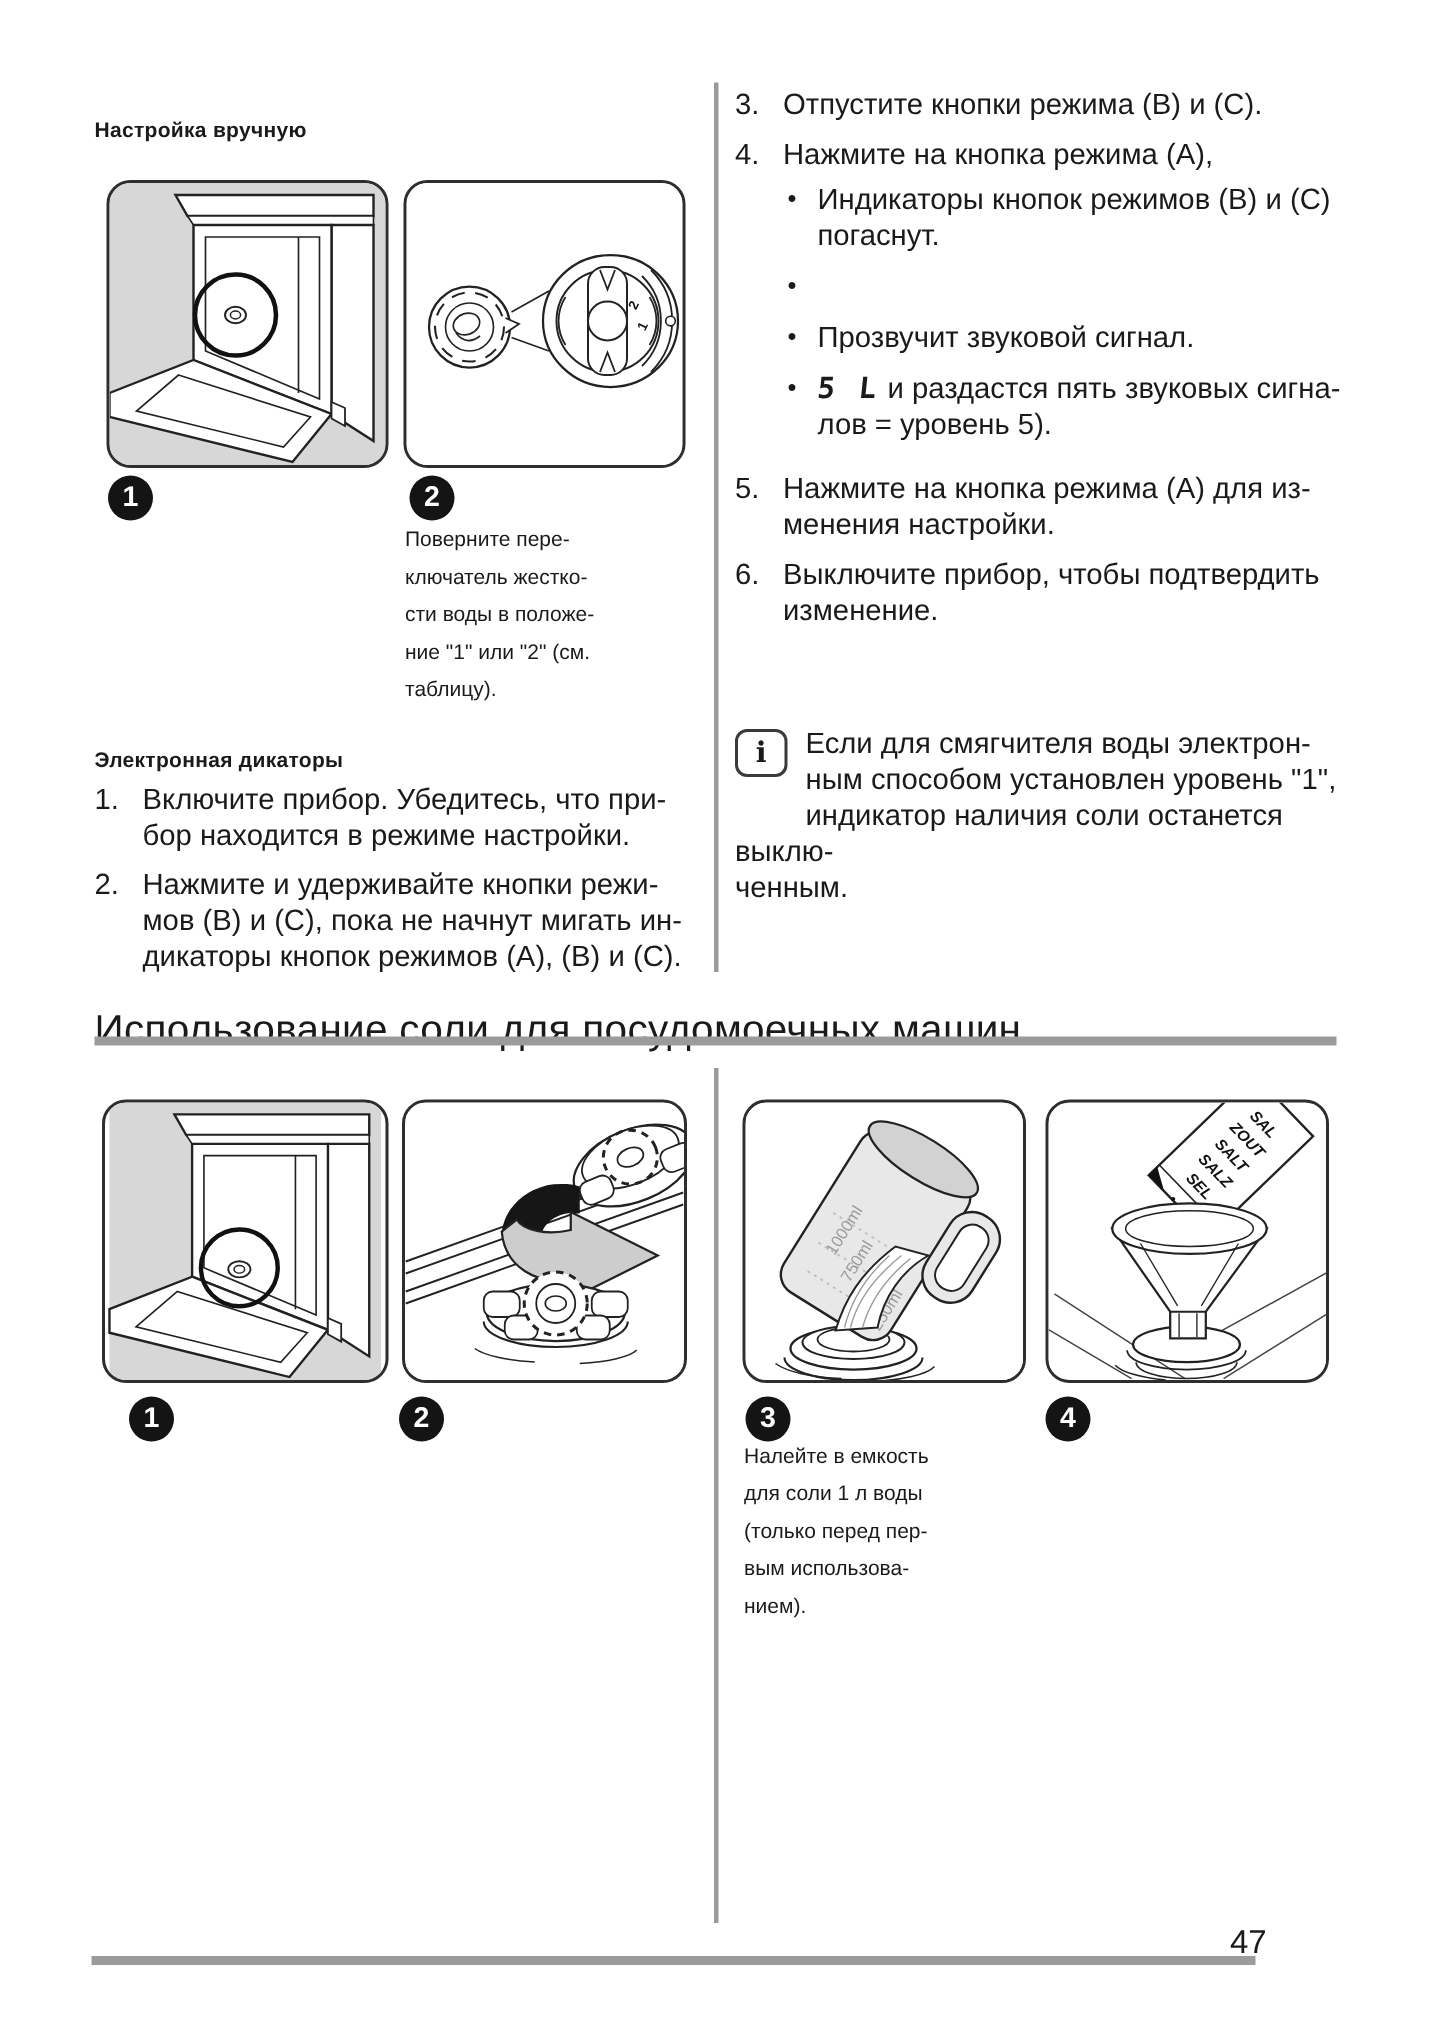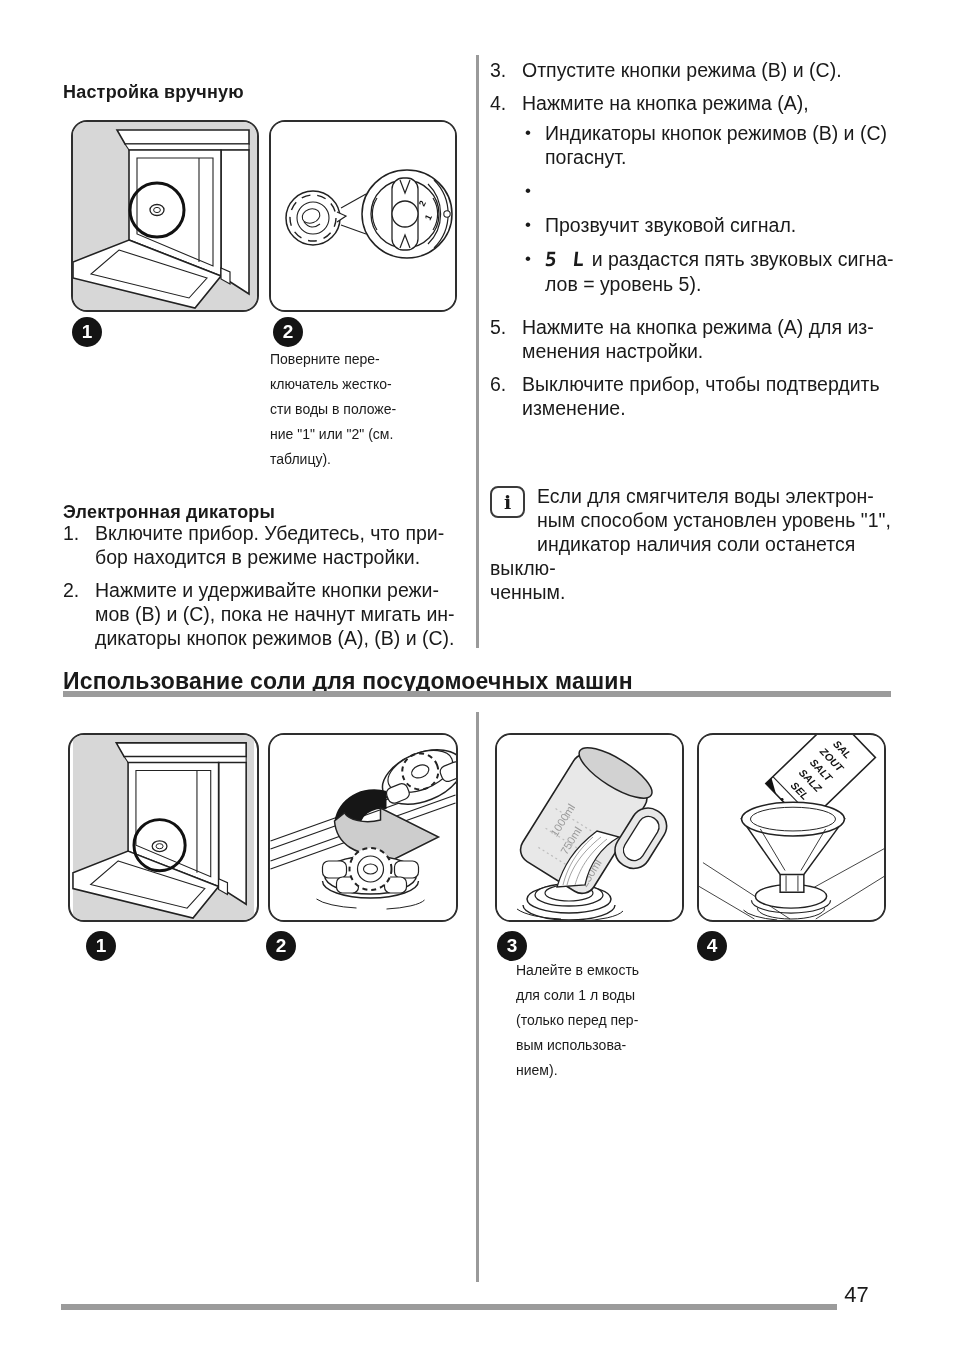--- a/index.html
+++ b/index.html
@@ -1,19 +1,19 @@
 <!DOCTYPE html>
 <html><head>
 <meta charset="utf-8">
 <style>
   html,body{margin:0;padding:0}
   body{width:954px;height:1352px;position:relative;background:#ffffff;
        font-family:"Liberation Sans",sans-serif;color:#1a1a1a;overflow:hidden}
-  .h3{position:absolute;font-size:18px;font-weight:bold;letter-spacing:.2px}
-  .h2{position:absolute;font-size:23px;font-weight:bold;letter-spacing:.2px}
+  .h3{position:absolute;font-size:14px;font-weight:bold;letter-spacing:.2px}
+  .h2{position:absolute;font-size:27px;font-weight:normal;letter-spacing:.2px}
   .pre{white-space:pre-line}
   .vdiv{position:absolute;left:476px;width:2.5px;background:#9a9a9a}
   .rule{position:absolute;background:#9b9b9b;height:6px}
   .fig{position:absolute;border:2px solid #2e2e2e;border-radius:16px;overflow:hidden;background:#fff}
   .fig svg{display:block;width:100%;height:100%}
   .badge{position:absolute;width:30px;height:30px;border-radius:50%;background:#141414;color:#fff;
          font-size:19px;font-weight:bold;display:flex;align-items:center;justify-content:center}
   .list{position:absolute;font-size:19.5px;line-height:24px}
   .li{display:flex;margin-bottom:9px}
   .num{flex:0 0 32px}
@@ -21,21 +21,21 @@
   .bullets{margin-top:6px}
   .bul{display:flex;margin:0 0 10px 3px}
   .dot{flex:0 0 20px;font-size:17px}
   .lcd{font-family:"DejaVu Sans Mono",monospace;font-weight:700;letter-spacing:2px;
        display:inline-block;transform:skewX(-6deg)}
   .note{position:absolute;font-size:19.5px;line-height:24px;width:404px}
   .note-icon{float:left;width:31px;height:28px;border:2.5px solid #3a3a3a;border-radius:8px;
              display:flex;align-items:center;justify-content:center;font-weight:bold;font-size:19px;
              margin:2px 12px 28px 0;font-family:"DejaVu Serif",serif}
   .caption{position:absolute;font-size:14px;line-height:25px}
-  .pagenum{position:absolute;font-size:22px;text-align:center}
+  .pagenum{position:absolute;font-size:22px;text-align:left}
   svg text{font-family:"Liberation Sans",sans-serif}
   .jug-label{fill:#9a9a9a;font-size:11px}
   .salt-label{fill:#111;font-size:10.5px;font-weight:bold;font-style:italic}
   .dial-num{fill:#111;font-size:9px;font-weight:bold}
 </style>
 </head>
 <body>
 
 <div class="vdiv" style="top:55px;height:593px"></div>
 <div class="vdiv" style="top:712px;height:570px"></div>
@@ -300,20 +300,20 @@
       <line x1="100" y1="141" x2="100" y2="157" stroke="#222" stroke-width="0.9"></line>
     </g>
   </svg>
 </div>
 
 <div class="badge" style="left:86px;top:931px">1</div>
 <div class="badge" style="left:266px;top:931px">2</div>
 <div class="badge" style="left:497px;top:931px">3</div>
 <div class="badge" style="left:697px;top:931px">4</div>
 
-<div class="caption pre" style="left:516px;top:958px;width:205px">Налейте в емкость
+<div class="caption pre" style="left:496px;top:958px;width:205px">Налейте в емкость
 для соли 1 л воды
 (только перед пер-
 вым использова-
 нием).</div>
 
 <div class="rule" style="left:61px;top:1304px;width:776px"></div>
 <div class="pagenum" style="left:820px;top:1282px;width:73px">47</div>
 
 </body></html>

